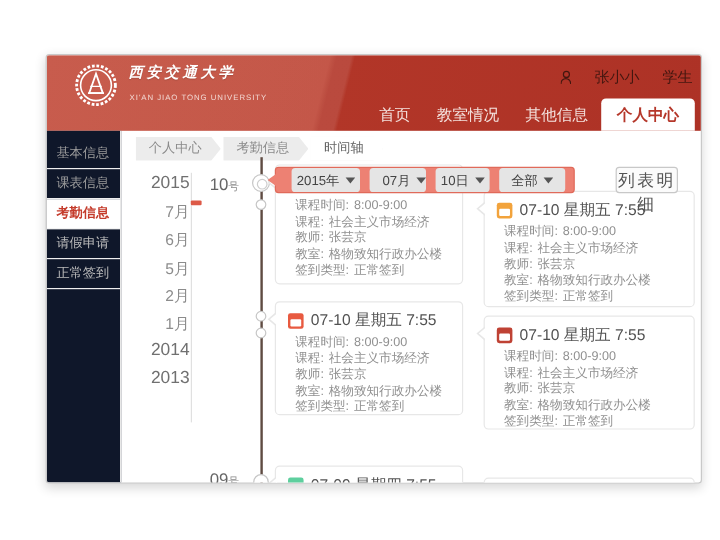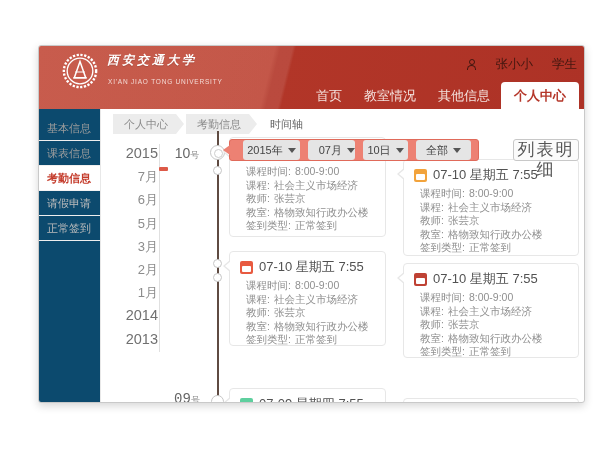--- a/index.html
+++ b/index.html
@@ -29,21 +29,21 @@
     gap:19px; color:rgba(48,18,12,.85); font-size:12.5px; cursor:pointer; }
   .nav { position:absolute; right:7px; bottom:0; height:27px; display:flex;
     align-items:stretch; }
   .nav-item { line-height:27px; padding:0 11px; color:#f4e2de; font-size:13px;
     cursor:pointer; white-space:nowrap; }
   .nav-item.active { background:#fff; color:#b5372a; border-radius:4px 4px 0 0;
     padding:0 13px; font-weight:bold; }
 
   
   .sidebar { position:absolute; left:0; top:63px; width:62px; bottom:0;
-    background:#0c4a6e; border-right:1px solid #e8e8e8; padding-top:7px; }
+    background:#0f172a; border-right:1px solid #e8e8e8; padding-top:7px; }
   .side-item { height:25px; line-height:25px; padding-left:8px; font-size:11px;
     color:#9c9c9c; border-bottom:1px solid #efefef; cursor:pointer; white-space:nowrap; }
   .side-item:nth-child(4), .side-item:nth-child(5) { color:#bcbcbc; }
   .side-item.active { background:#fff; color:#c43b2b; font-weight:bold;
     border-bottom:1px solid #f3f3f3; }
 
   
   .crumbs { position:absolute; left:74px; top:68px; display:flex; }
   .crumb { height:20px; line-height:20px; font-size:11px; color:#8a8a8a;
     background:#ececec; padding:0 16px 0 11px; margin-right:2px; cursor:pointer;
@@ -65,36 +65,36 @@
   .node.big { left:171px; top:99px; width:15px; height:15px; }
   .node.big::after { content:""; position:absolute; left:3px; top:3px; width:7px; height:7px;
     border:1px solid #cdcdcd; border-radius:50%; }
   .node.s1 { left:174px; top:120px; width:9px; height:9px; }
   .node.s2 { left:174px; top:213px; width:9px; height:9px; }
   .node.s3 { left:174px; top:227px; width:9px; height:9px; }
   .node.big2 { left:172px; top:349px; width:13px; height:13px; }
   .daylabel { position:absolute; width:40px; text-align:center; color:#666; font-size:14px; }
   .daylabel small { font-size:9px; color:#888; }
   .daylabel.d10 { left:128px; top:99px; }
-  .daylabel.d09 { left:128px; top:345px;font-family:Liberation Mono, monospace; }
+  .daylabel.d09 { left:128px; top:345px; }
 
   
   .filterbar { position:absolute; left:190px; top:93px; width:250px; height:22px;
     background:#ed8173; border:1px solid #e06a5a; border-radius:3px; z-index:6;
     display:flex; align-items:center; padding-left:13px; gap:8px; }
   .filterbar::before { content:""; position:absolute; left:-7px; top:5px;
     border:5px solid transparent; border-right:7px solid #ed8173; border-left:none; }
   .dd { height:20px; background:#e5e5e5; border-radius:3px; display:flex;
     align-items:center; justify-content:center; gap:5px; font-size:11px;
     color:#444; cursor:pointer; }
   .dd .caret { width:0; height:0; border-left:4px solid transparent;
     border-right:4px solid transparent; border-top:5px solid #555; }
   .dd.w1{width:57px;} .dd.w2{width:47px;justify-content:flex-end;} .dd.w3{width:45px;} .dd.w4{width:55px;}
-  .listbtn { position:absolute; left:474px; top:93px; width:66px; height:22px; z-index:6;
-    background:#fbfbfb; border:1px solid #c8c8c8; border-radius:3px; font-size:17px;
+  .listbtn { position:absolute; left:474px; top:93px; width:52px; height:22px; z-index:6;
+    background:#fbfbfb; border:1px solid #c8c8c8; border-radius:3px; font-size:14px;
     color:#555; text-align:center; line-height:20px; letter-spacing:2px; cursor:pointer; }
 
   
   .card { position:absolute; background:#fff; border:1px solid #e7e7e7;
     border-radius:4px; z-index:2; }
   .card::after { content:""; position:absolute; left:-7px; top:8px;
     border:6px solid transparent; border-right:7px solid #e7e7e7; border-left:none; }
   .card::before { content:""; position:absolute; left:-5px; top:9px; z-index:1;
     border:5px solid transparent; border-right:6px solid #fff; border-left:none; }
   .card .hd { margin:6px 10px 3px; height:18px; display:flex; align-items:center;
@@ -160,21 +160,20 @@
       <div class="crumb">个人中心</div>
       <div class="crumb">考勤信息</div>
       <div class="crumb active">时间轴</div>
     </div>
 
     <div class="years">
       <div class="yr big">2015</div>
       <div class="yr">7月</div>
       <div class="yr">6月</div>
       <div class="yr">5月</div>
-      <div class="yr">3月</div>
       <div class="yr">2月</div>
       <div class="yr">1月</div>
       <div class="yr big">2014</div>
       <div class="yr big">2013</div>
     </div>
     <div class="vsep"></div>
     <div class="redtick"></div>
 
     <div class="tline"></div>
     <div class="node big"></div>

